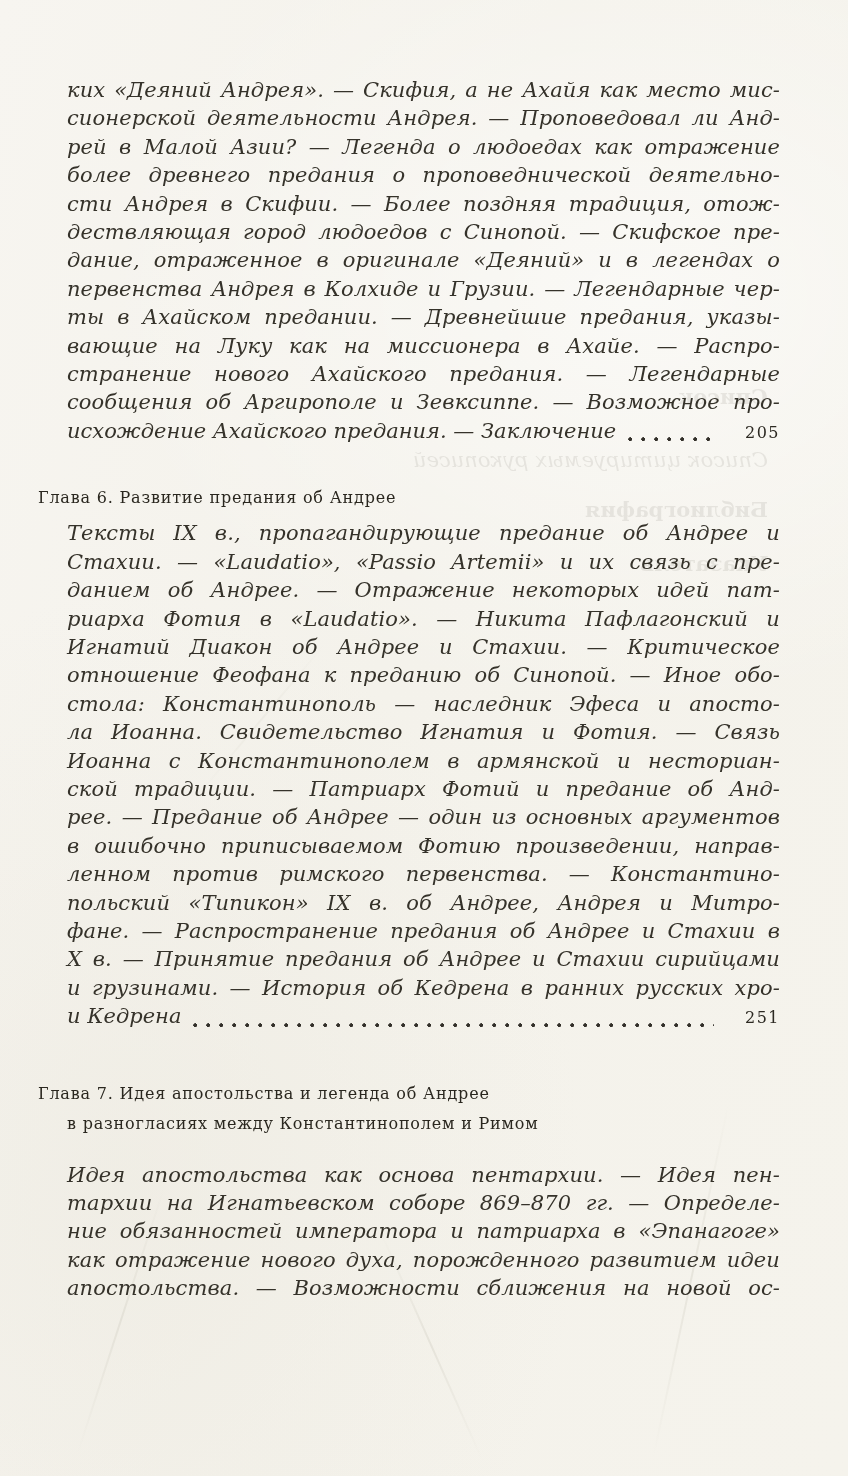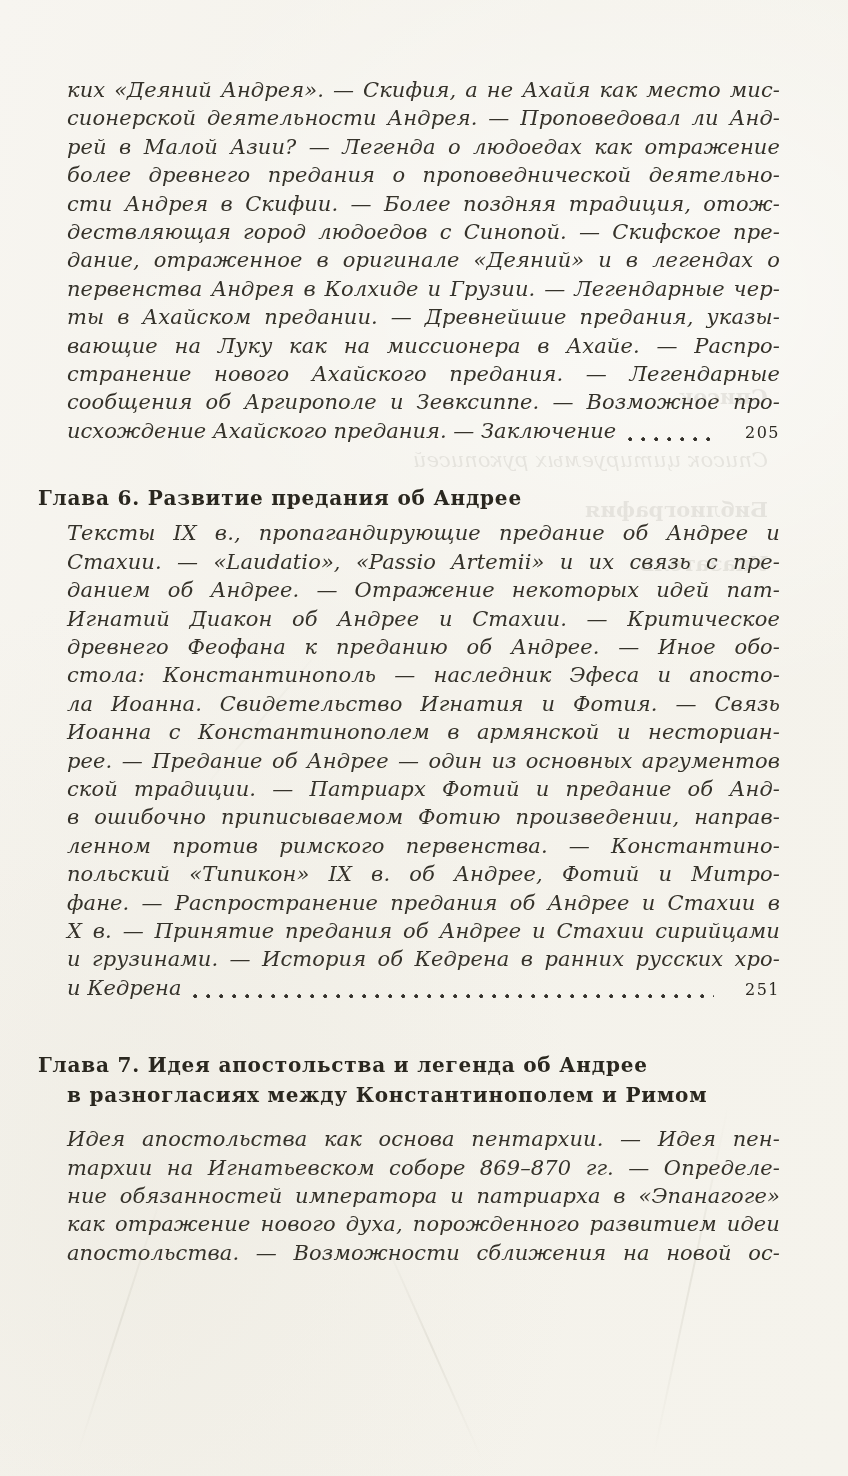--- a/index.html
+++ b/index.html
@@ -85,33 +85,33 @@
   .leader-line .page-num {
     font-style: normal;
     font-size: 16px;
     min-width: 56px;
     text-align: right;
     letter-spacing: 1.5px;
     color: #2c2922;
   }
   .chapter-heading {
     margin-left: -29px;
-    font-weight: 700;
+    font-weight: 400;
     font-style: normal;
-    font-size: 20px;
+    font-size: 16px;
     line-height: 30px;
     letter-spacing: 0.8px;
     color: #2a271f;
   }
   .chapter-heading .h-line2 {
     margin-left: 29px; 
   }
   .sec-1 { padding-top: 76px; }
   .sec-2-heading { margin-top: 36px; margin-bottom: 6px; }
-  .sec-3-heading { margin-top: 46px; margin-bottom: 15px; }
+  .sec-3-heading { margin-top: 46px; margin-bottom: 22px; }
 </style>
 </head>
 <body>
 
 <div class="page">
 
   <div class="crease c1"></div>
   <div class="crease c2"></div>
   <div class="crease c3"></div>
   <div class="crease c4"></div>
@@ -143,30 +143,31 @@
       <span class="dots"></span>
       <span class="page-num">205</span>
     </div>
 
     <div class="chapter-heading sec-2-heading">Глава 6. Развитие предания об Андрее</div>
     <div class="toc-lines">
 
     <div class="line">Тексты IX в., пропагандирующие предание об Андрее и</div>
         <div class="line">Стахии. — «Laudatio», «Passio Artemii» и их связь с пре-</div>
         <div class="line">данием об Андрее. — Отражение некоторых идей пат-</div>
+        <div class="line">риарха Фотия в «Laudatio». — Никита Пафлагонский и</div>
         <div class="line">Игнатий Диакон об Андрее и Стахии. — Критическое</div>
-        <div class="line">древнего Феофана к преданию об Андрее. — Иное обо-</div>
+        <div class="line">отношение Феофана к преданию об Синопой. — Иное обо-</div>
         <div class="line">стола: Константинополь — наследник Эфеса и апосто-</div>
         <div class="line">ла Иоанна. Свидетельство Игнатия и Фотия. — Связь</div>
         <div class="line">Иоанна с Константинополем в армянской и несториан-</div>
+        <div class="line">ской традиции. — Патриарх Фотий и предание об Анд-</div>
         <div class="line">рее. — Предание об Андрее — один из основных аргументов</div>
-        <div class="line">ской традиции. — Патриарх Фотий и предание об Анд-</div>
         <div class="line">в ошибочно приписываемом Фотию произведении, направ-</div>
         <div class="line">ленном против римского первенства. — Константино-</div>
-        <div class="line">польский «Типикон» IX в. об Андрее, Фотий и Митро-</div>
+        <div class="line">польский «Типикон» IX в. об Андрее, Андрея и Митро-</div>
         <div class="line">фане. — Распространение предания об Андрее и Стахии в</div>
         <div class="line">X в. — Принятие предания об Андрее и Стахии сирийцами</div>
         <div class="line">и грузинами. — История об Кедрена в ранних русских хро-</div>
       </div>
     <div class="leader-line">
       <span class="lead-text">и Кедрена</span>
       <span class="dots"></span>
       <span class="page-num">251</span>
     </div>
 

